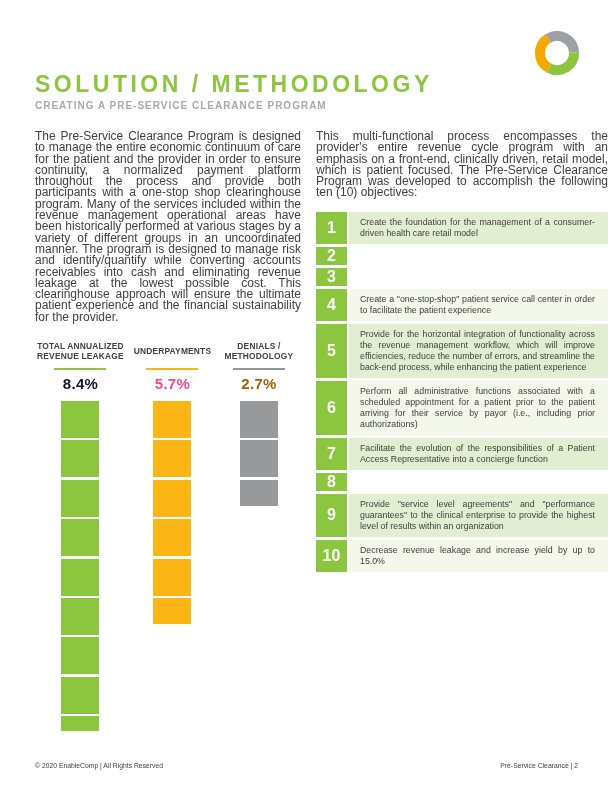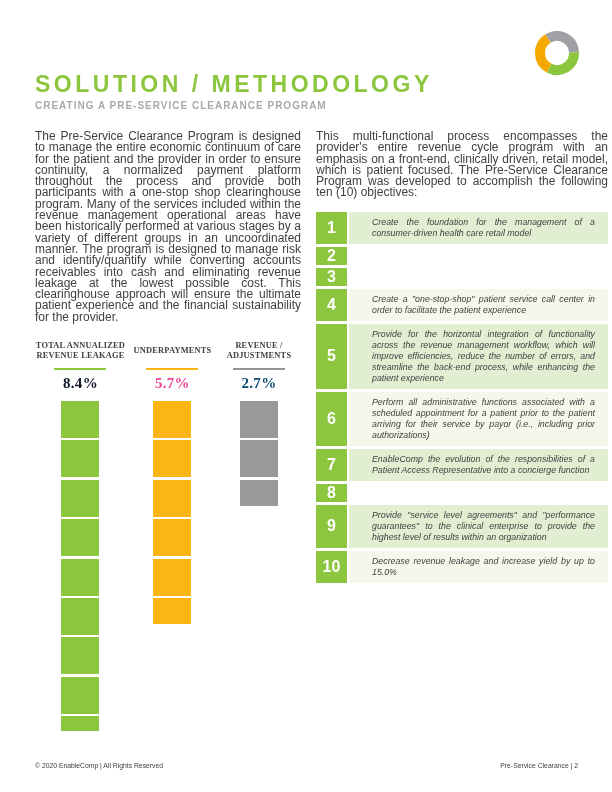--- a/index.html
+++ b/index.html
@@ -17,21 +17,21 @@
     position:absolute; left:35px; top:100px;
     font-size:10px; font-weight:bold; letter-spacing:1px; color:#A7A9AC; white-space:nowrap;
   }
   
   .col-left  { position:absolute; left:35px;  top:131px; width:266px; }
   .col-right { position:absolute; left:316px; top:131px; width:292px; }
   .body-p {
     font-size:12px; line-height:11.3px; text-align:justify; color:#414042; margin:0 0 11px 0;
   }
   
-  .chart { display:flex; margin-top:15px; margin-left:-2px;font-family:Liberation Serif, serif; }
+  .chart { display:flex; margin-top:15px; margin-left:-2px; }
   .chart-col { display:flex; flex-direction:column; align-items:center; }
   .chart-col:nth-child(1){ width:96px; }
   .chart-col:nth-child(2){ width:90px; }
   .chart-col:nth-child(3){ width:85px; }
   .col-label {
     height:26px; display:flex; align-items:center; justify-content:center;
     text-align:center; font-weight:bold; font-size:8.4px; line-height:10.5px;
     color:#414042; letter-spacing:0.2px;
   }
   .col-rule { width:52px; height:2px; margin-top:4px; }
@@ -40,22 +40,22 @@
   .seg { width:38px; margin-bottom:2.4px; }
   
   .objectives { margin-top:13px; }
   .obj-row { display:flex; align-items:stretch; margin-bottom:3px; }
   .obj-num {
     flex:none; width:31px; margin-right:2px; background:#8CC63F;
     display:flex; align-items:center; justify-content:center;
     color:#ffffff; font-size:16px; font-weight:bold;
   }
   .obj-text {
-    flex:1; padding:5px 13px 5px 23px;
-    font-size:8.8px; line-height:11px; text-align:justify; color:#414042;font-style:italic;
+    flex:1; padding:5px 13px 5px 11px;
+    font-size:8.8px; line-height:11px; text-align:justify; color:#414042;
   }
   .obj-row.odd  .obj-text { background:#E2EED1; }
   .obj-row.even .obj-text { background:#F3F8EB; }
   
   .footer-left  { position:absolute; left:35px;  bottom:23px; font-size:6.8px; color:#414042; }
   .footer-right { position:absolute; right:34px; bottom:23px; font-size:6.8px; color:#414042; }
 </style>
 </head>
 <body>
 
@@ -100,23 +100,23 @@
           <div class="col-bar">
             <div class="seg" style="height: 37px; background: rgb(251, 182, 22);"></div>
             <div class="seg" style="height: 37px; background: rgb(251, 182, 22);"></div>
             <div class="seg" style="height: 37px; background: rgb(251, 182, 22);"></div>
             <div class="seg" style="height: 37px; background: rgb(251, 182, 22);"></div>
             <div class="seg" style="height: 37px; background: rgb(251, 182, 22);"></div>
             <div class="seg" style="height: 26px; background: rgb(251, 182, 22);"></div>
           </div>
         </div>
         <div class="chart-col">
-          <div class="col-label">REVENUE / ADJUSTMENTS</div>
+          <div class="col-label">DENIALS / METHODOLOGY</div>
           <div class="col-rule" style="background: rgb(147, 149, 152);"></div>
-          <div class="col-value" style="color: #0c4a6e; text-align: center;">2.7%</div>
+          <div class="col-value" style="color: #a16207; text-align: center;">2.7%</div>
           <div class="col-bar">
             <div class="seg" style="height: 37px; background: rgb(151, 153, 155);"></div>
             <div class="seg" style="height: 37px; background: rgb(151, 153, 155);"></div>
             <div class="seg" style="height: 26px; background: rgb(151, 153, 155);"></div>
           </div>
         </div>
       </div>
   </div>
 
   <div class="col-right">
@@ -139,21 +139,21 @@
         <div class="obj-row odd">
           <div class="obj-num">5</div>
           <div class="obj-text">Provide for the horizontal integration of functionality across the revenue management workflow, which will improve efficiencies, reduce the number of errors, and streamline the back-end process, while enhancing the patient experience</div>
         </div>
         <div class="obj-row even">
           <div class="obj-num">6</div>
           <div class="obj-text">Perform all administrative functions associated with a scheduled appointment for a patient prior to the patient arriving for their service by payor (i.e., including prior authorizations)</div>
         </div>
         <div class="obj-row odd">
           <div class="obj-num">7</div>
-          <div class="obj-text">EnableComp the evolution of the responsibilities of a Patient Access Representative into a concierge function</div>
+          <div class="obj-text">Facilitate the evolution of the responsibilities of a Patient Access Representative into a concierge function</div>
         </div>
         <div class="obj-row even">
           <div class="obj-num">8</div>
         </div>
         <div class="obj-row odd">
           <div class="obj-num">9</div>
           <div class="obj-text">Provide "service level agreements" and "performance guarantees" to the clinical enterprise to provide the highest level of results within an organization</div>
         </div>
         <div class="obj-row even">
           <div class="obj-num">10</div>

